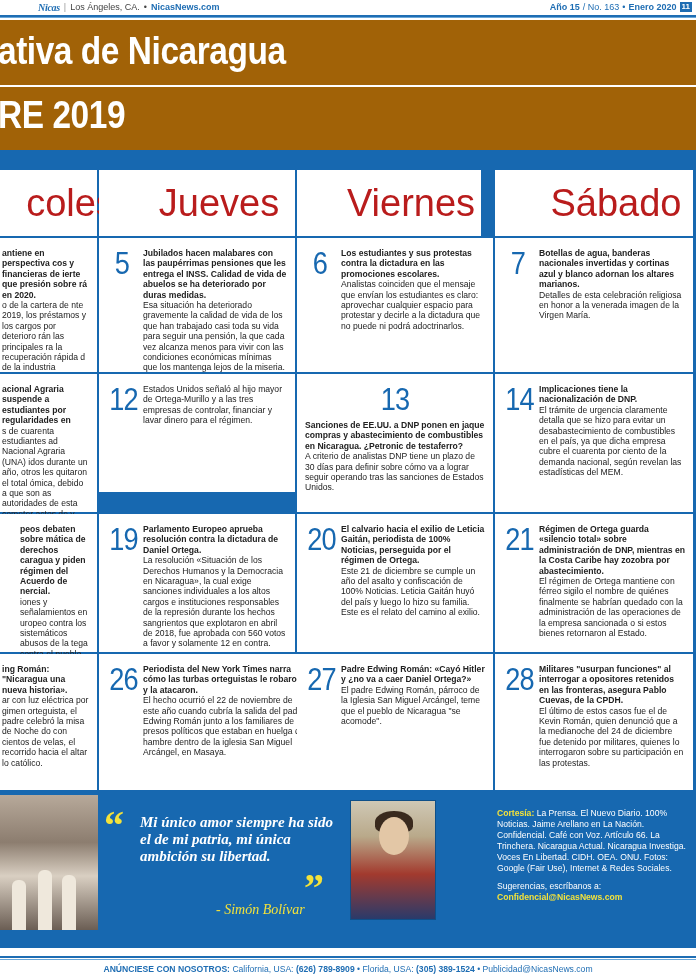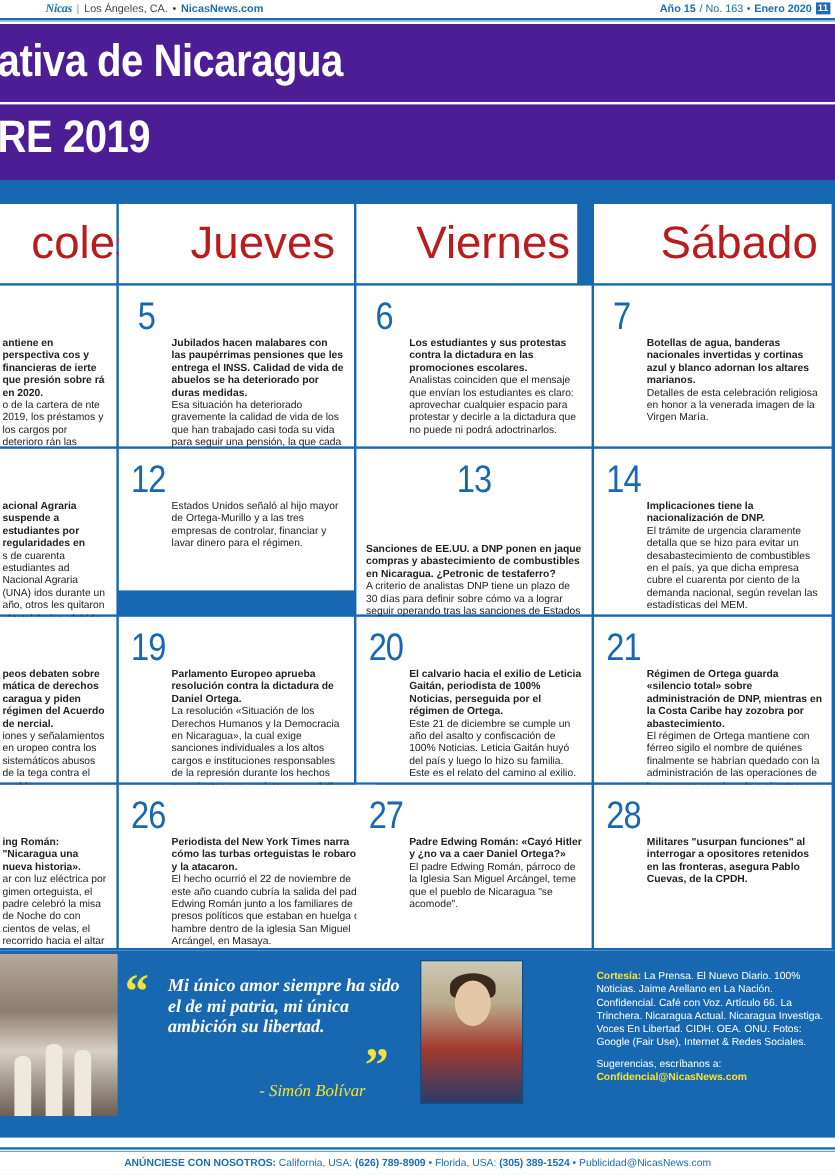--- a/index.html
+++ b/index.html
@@ -9,30 +9,30 @@
   .topbar { position: absolute; left: 0; top: 0; width: 696px; height: 14px; display: flex; align-items: center; justify-content: space-between; padding: 0 4px 0 38px; font-size: 9px; }
   .topbar .left { display: flex; align-items: center; gap: 4px; color: #444; }
   .topbar .logo { font-family: "Liberation Serif", serif; font-weight: bold; font-style: italic; color: #1e6db3; font-size: 10px; letter-spacing: -0.3px; }
   .topbar .sep { color: #999; }
   .topbar .site { color: #1e6db3; font-weight: bold; }
   .topbar .right { display: flex; align-items: center; gap: 3px; color: #1e6db3; }
   .topbar .right b { font-weight: bold; }
   .topbar .pg { background: #1e6db3; color: #fff; font-weight: bold; padding: 0 2px; font-size: 8px; line-height: 10px; }
   .toprule { position: absolute; left: 0; top: 15px; width: 696px; height: 3px; border-top: 2px solid #1e6db3; border-bottom: 1px solid #6aa7d8; }
 
-  .banner { position: absolute; left: 0; top: 20px; width: 696px; height: 130px; background: #4c1d95; color: #fff; }
+  .banner { position: absolute; left: 0; top: 20px; width: 696px; height: 130px; background: #a16207; color: #fff; }
   .banner .t1 { position: absolute; left: -2px; top: 10px; font-size: 38px; font-weight: bold; letter-spacing: -0.5px; font-family: "Liberation Sans", sans-serif; transform: scaleX(0.88); transform-origin: left; white-space: nowrap; }
   .banner .t2 { position: absolute; left: -2px; top: 74px; font-size: 38px; font-weight: bold; letter-spacing: -0.5px; transform: scaleX(0.88); transform-origin: left; white-space: nowrap; }
   .banner .divider { position: absolute; left: 0; top: 65px; width: 696px; height: 2px; background: #fff; }
   .gridbg { position: absolute; left: 0; top: 150px; width: 696px; height: 642px; background: #1768b0; }
   .cell { position: absolute; background: #fff; }
   .dayname { display: flex; align-items: center; justify-content: center; font-size: 38px; color: #b91c1c; font-family: "Liberation Sans", sans-serif; padding-left: 44px; }
   .daycell { padding: 10px 8px 4px 8px; display: flex; gap: 6px; }
   .num { font-size: 32px; color: #1768b0; line-height: 30px; min-width: 30px; text-align: center; letter-spacing: -1px; transform: scaleX(0.85); }
-  .txt { font-size: 8.6px; line-height: 10.4px; color: #222; margin-top: 32px; }
+  .txt { font-size: 8.6px; line-height: 10.4px; color: #222; }
   .txt .hd { font-weight: bold; display: block; }
   .txt .bd { display: block; }
 
   .footer-band { position: absolute; left: 0; top: 792px; width: 696px; height: 156px; background: #1768b0; }
   .photo { position: absolute; left: 0; top: 795px; width: 98px; height: 135px; background: linear-gradient(180deg, #b7a99a 0%, #8c7d6f 35%, #d9cfc2 60%, #6b5e54 100%); overflow: hidden; }
   .photo .fig { position: absolute; bottom: 0; width: 14px; height: 50px; background: #efe8dc; border-radius: 6px 6px 0 0; }
   .quote { position: absolute; left: 100px; top: 800px; width: 240px; height: 130px; color: #fff; }
   .quote .qmark { position: absolute; font-family: "Liberation Serif", serif; font-size: 40px; font-weight: bold; color: #f3e23b; line-height: 40px; }
   .quote .qtext { position: absolute; left: 40px; top: 14px; width: 200px; font-family: "Liberation Serif", serif; font-style: italic; font-weight: bold; font-size: 15px; line-height: 17px; }
   .quote .qauthor { position: absolute; left: 116px; top: 102px; font-family: "Liberation Serif", serif; font-style: italic; font-size: 14px; color: #f3e23b; }
@@ -130,21 +130,21 @@
   </div>
 </div>
 <div class="cell daycell" style="left:495px;top:374px;width:198px;height:138px;">
   <div class="num">14</div>
   <div class="txt">
     <span class="hd">Implicaciones tiene la nacionalización de DNP.</span>
     <span class="bd">El trámite de urgencia claramente detalla que se hizo para evitar un desabastecimiento de combustibles en el país, ya que dicha empresa cubre el cuarenta por ciento de la demanda nacional, según revelan las estadísticas del MEM.</span>
   </div>
 </div>
 
-<div class="cell daycell" style="left:0;top:514px;width:97px;height:138px;padding-left:2px;">
+<div class="cell daycell" style="left:0;top:514px;width:97px;height:138px;padding-left:20px;">
   <div class="txt">
     <span class="hd">peos debaten sobre mática de derechos caragua y piden régimen del Acuerdo de nercial.</span>
     <span class="bd">iones y señalamientos en uropeo contra los sistemáticos abusos de la tega contra el pueblo</span>
   </div>
 </div>
 <div class="cell daycell" style="left:99px;top:514px;width:196px;height:138px;">
   <div class="num">19</div>
   <div class="txt">
     <span class="hd">Parlamento Europeo aprueba resolución contra la dictadura de Daniel Ortega.</span>
     <span class="bd">La resolución «Situación de los Derechos Humanos y la Democracia en Nicaragua», la cual exige sanciones individuales a los altos cargos e instituciones responsables de la represión durante los hechos sangrientos que explotaron en abril de 2018, fue aprobada con 560 votos a favor y solamente 12 en contra.</span>
@@ -182,20 +182,21 @@
   <div class="num">27</div>
   <div class="txt">
     <span class="hd">Padre Edwing Román: «Cayó Hitler y ¿no va a caer Daniel Ortega?»</span>
     <span class="bd">El padre Edwing Román, párroco de la Iglesia San Miguel Arcángel, teme que el pueblo de Nicaragua "se acomode".</span>
   </div>
 </div>
 <div class="cell daycell" style="left:495px;top:654px;width:198px;height:136px;">
   <div class="num">28</div>
   <div class="txt">
     <span class="hd">Militares "usurpan funciones" al interrogar a opositores retenidos en las fronteras, asegura Pablo Cuevas, de la CPDH.</span>
+    <span class="bd">El último de estos casos fue el de Kevin Román, quien denunció que a la medianoche del 24 de diciembre fue detenido por militares, quienes lo interrogaron sobre su participación en las protestas.</span>
   </div>
 </div>
 
 <div class="footer-band"></div>
 
 <div class="photo">
   <div class="fig" style="left:12px;"></div>
   <div class="fig" style="left:38px;height:60px;"></div>
   <div class="fig" style="left:62px;height:55px;"></div>
 </div>

